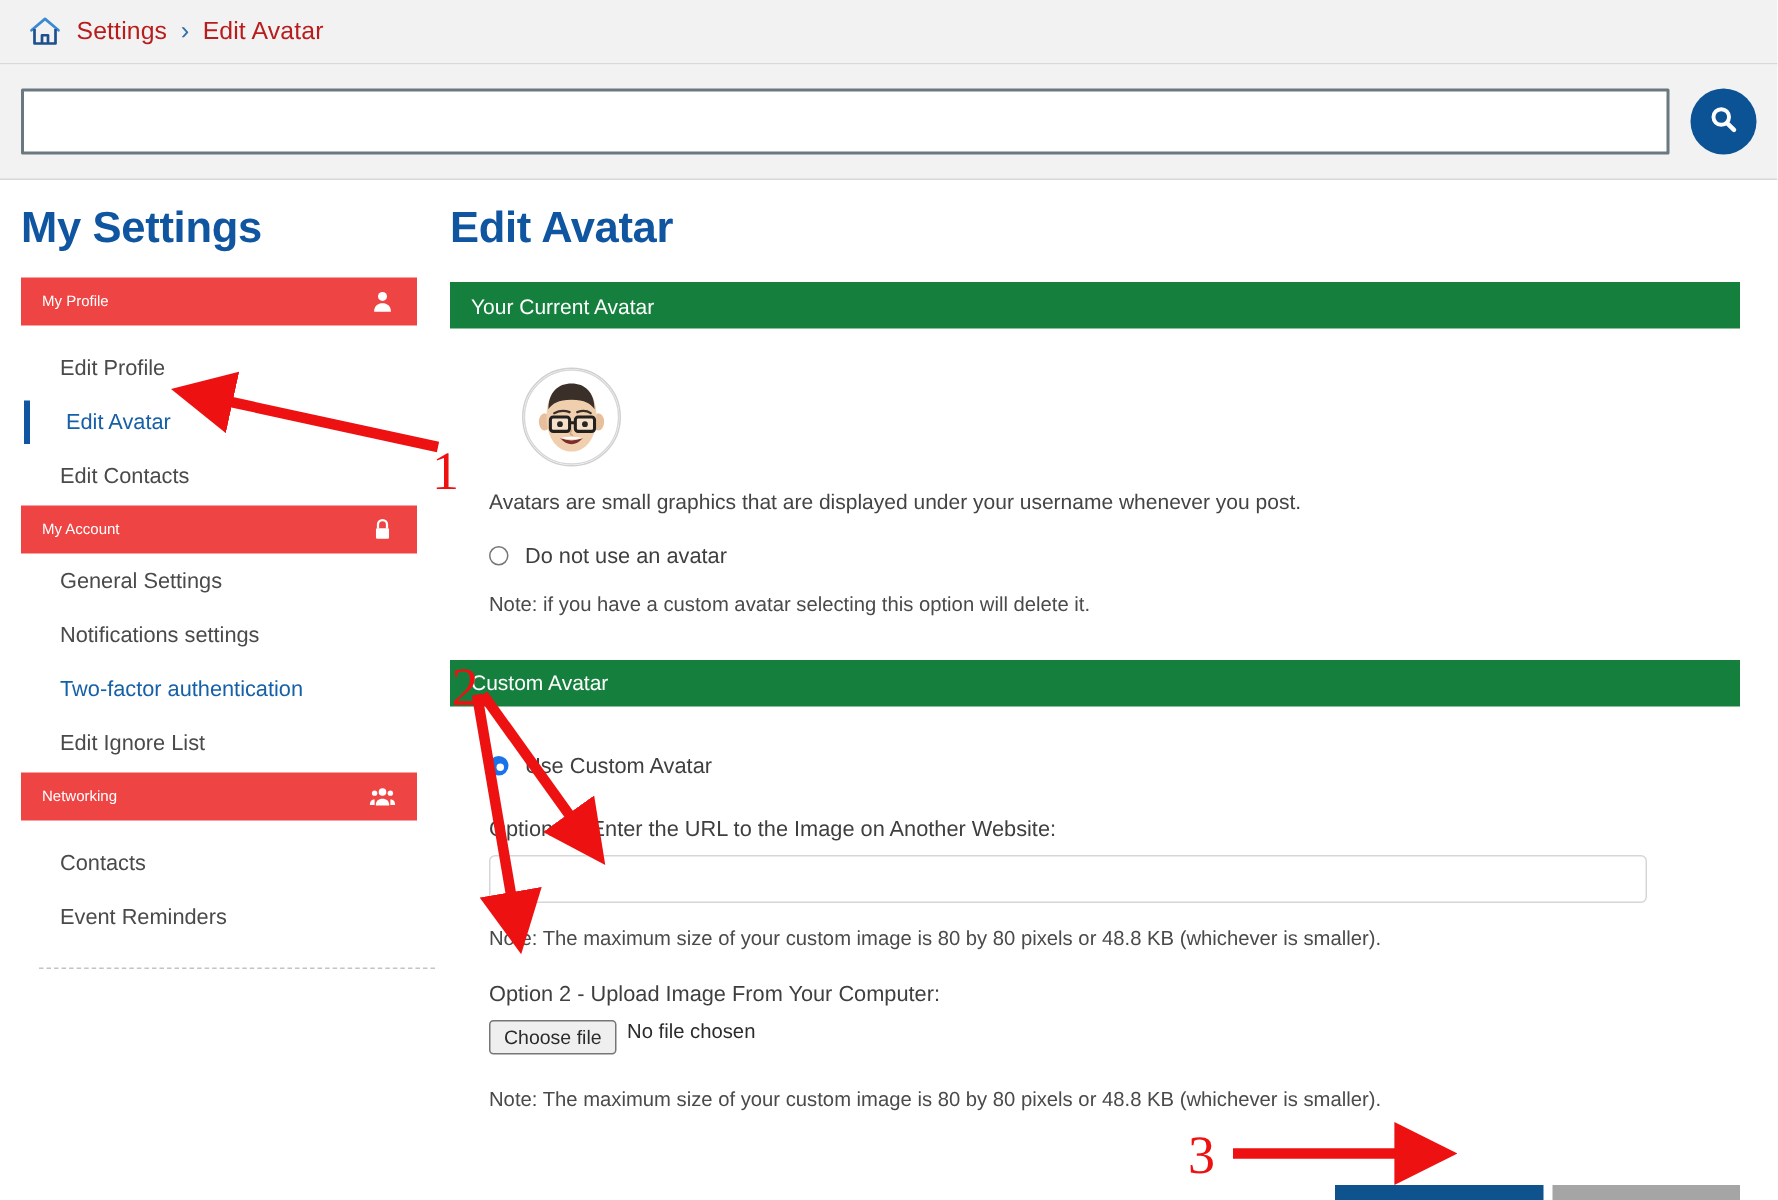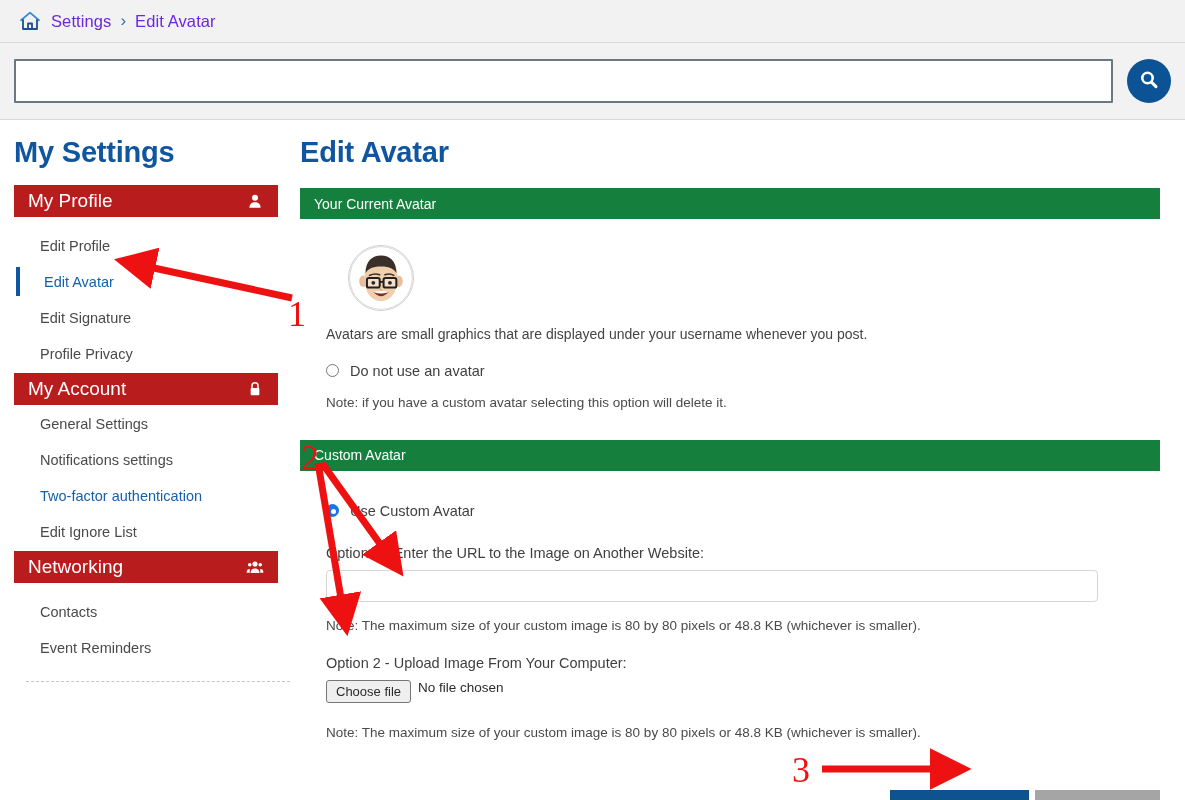--- a/index.html
+++ b/index.html
@@ -18,21 +18,21 @@
     height:43px;
     background:#f2f2f2;
     border-bottom:1px solid #d8d8d8;
     display:flex;
     align-items:center;
     padding-left:18px;
     gap:9px;
   }
   #breadcrumb-bar .home-ico { width:24px; height:24px; display:block; }
   #breadcrumb-bar .crumb {
-    font-size:16.5px; color:#6d28d9; letter-spacing:.1px;
+    font-size:16.5px; color:#b91c1c; letter-spacing:.1px;
   }
   #breadcrumb-bar .sep { color:#2f6ea8; font-size:17px; font-weight:300; }
 
   
   #search-bar {
     height:77px;
     background:#f2f2f2;
     border-bottom:1px solid #d8d8d8;
     display:flex;
     align-items:center;
@@ -66,23 +66,23 @@
   
   #sidebar { width:300px; padding-left:14px; padding-right:22px; flex:none; }
   #sidebar-title {
     font-size:29px;
     font-weight:bold;
     color:#0f55a0;
     margin:8px 0 16px 0;
     letter-spacing:-.2px;
   }
   .nav-section-header {
-    background:#b91c1c;
+    background:#ef4444;
     color:#ffffff;
-    font-size:19px;
+    font-size:10px;
     height:32px;
     display:flex;
     align-items:center;
     justify-content:space-between;
     padding:0 14px 0 14px;
   }
   .nav-section-header .sec-ico { width:18px; height:18px; display:block; }
   .nav-list { margin:0; padding:0; list-style:none; }
   .nav-item {
     height:34px;
@@ -258,24 +258,21 @@
       </span>
     </div>
     <ul class="nav-list">
       <li class="nav-item first">
         <span>Edit Profile</span>
       </li>
       <li class="nav-item active">
         <span>Edit Avatar</span>
       </li>
       <li class="nav-item">
-        <span>Edit Signature</span>
-      </li>
-      <li class="nav-item">
-        <span>Profile Privacy</span>
+        <span>Edit Contacts</span>
       </li>
     </ul>
 
     <div class="nav-section-header" style="margin-top:2px;">
       <span>My Account</span>
       <span>
         <svg class="sec-ico" viewBox="0 0 24 24" fill="none">
           <path d="M8 11 V7.6 a4 4 0 0 1 8 0 V11" stroke="#ffffff" stroke-width="2"></path>
           <rect x="6.2" y="10.8" width="11.6" height="9.4" rx="1.2" fill="#ffffff"></rect>
         </svg>

